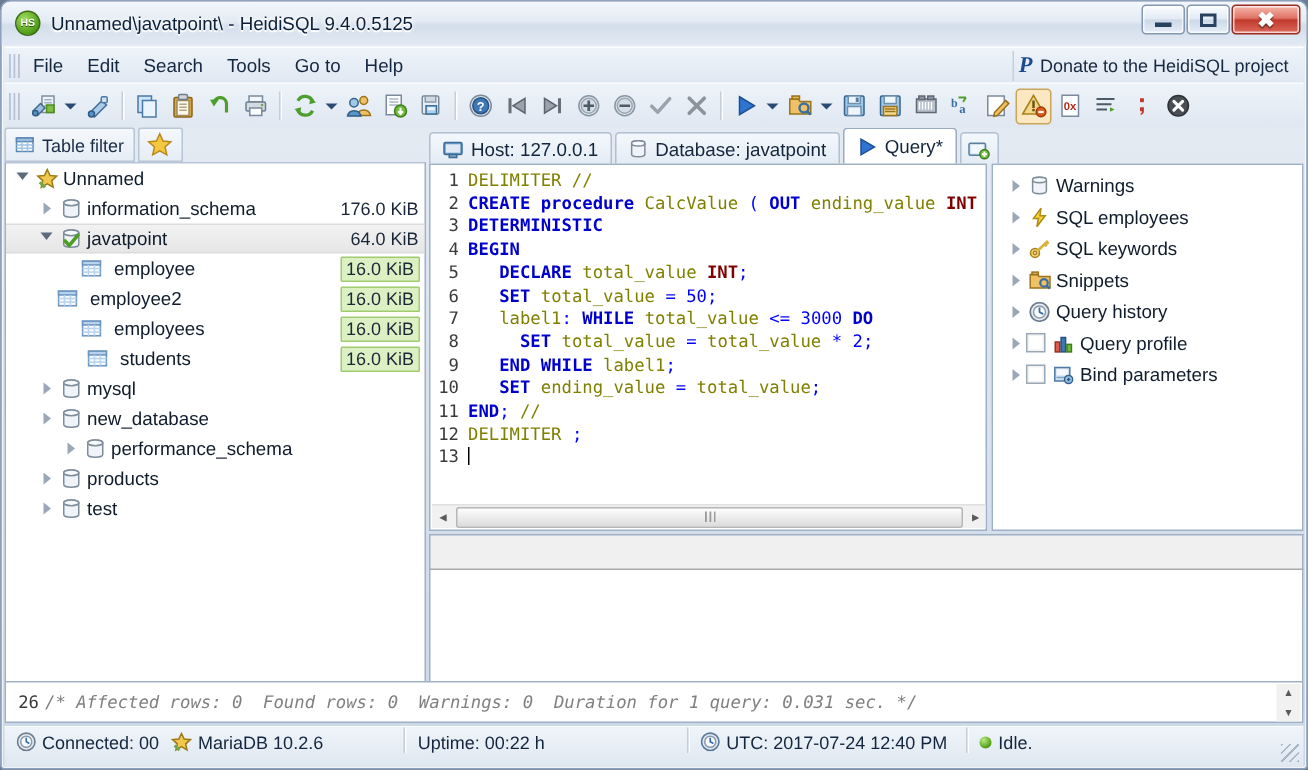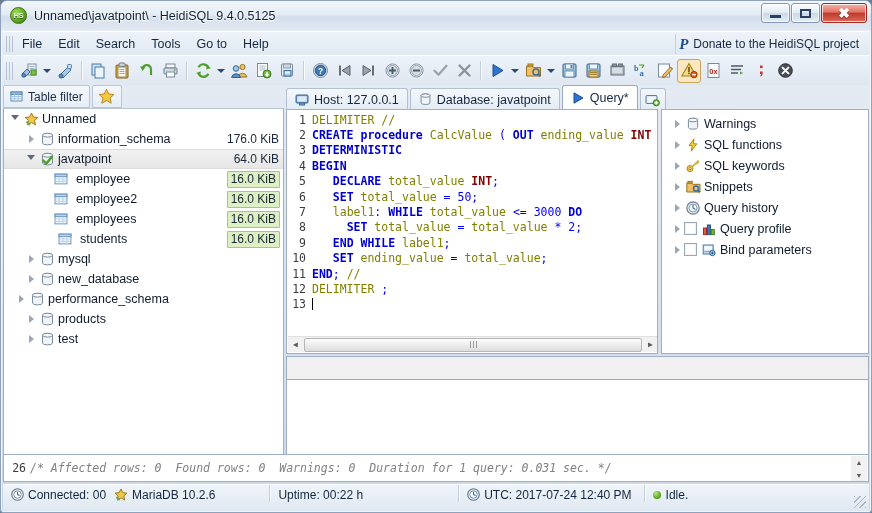--- a/index.html
+++ b/index.html
@@ -615,21 +615,21 @@
               <rect x="1" y="2" width="11" height="2.3" fill="#b9d5ee" stroke="#6f97c2"></rect>
               <line x1="4.6" y1="4.3" x2="4.6" y2="11" stroke="#b9d5ee"></line>
               <line x1="8.3" y1="4.3" x2="8.3" y2="11" stroke="#b9d5ee"></line>
               <line x1="1" y1="6.5" x2="12" y2="6.5" stroke="#b9d5ee"></line>
               <line x1="1" y1="8.7" x2="12" y2="8.7" stroke="#b9d5ee"></line>
             </svg>
           </span>
           <span style="margin-left:4px">employee</span>
           <span class="size tbl">16.0 KiB</span>
         </div>
-        <div class="trow" style="padding-left:48px;">
+        <div class="trow" style="padding-left:32px;">
           <span class="ticon">
             <svg width="14" height="14" viewBox="0 0 13 13">
               <rect x="1" y="2" width="11" height="9" fill="#fbfdff" stroke="#6f97c2"></rect>
               <rect x="1" y="2" width="11" height="2.3" fill="#b9d5ee" stroke="#6f97c2"></rect>
               <line x1="4.6" y1="4.3" x2="4.6" y2="11" stroke="#b9d5ee"></line>
               <line x1="8.3" y1="4.3" x2="8.3" y2="11" stroke="#b9d5ee"></line>
               <line x1="1" y1="6.5" x2="12" y2="6.5" stroke="#b9d5ee"></line>
               <line x1="1" y1="8.7" x2="12" y2="8.7" stroke="#b9d5ee"></line>
             </svg>
           </span>
@@ -684,21 +684,21 @@
             </span>
           <span class="ticon">
             <svg width="15" height="15" viewBox="0 0 15 15">
               <ellipse cx="7.5" cy="3.2" rx="5" ry="1.9" fill="#e2e9f1" stroke="#7e8c9c"></ellipse>
               <path d="M2.5 3.2 L2.5 11 a5 1.9 0 0 0 10 0 L12.5 3.2" fill="#f0f4f9" stroke="#7e8c9c"></path>
               <ellipse cx="7.5" cy="3.2" rx="5" ry="1.9" fill="#f7fafc" stroke="#7e8c9c"></ellipse>
             </svg>
           </span>
           <span>new_database</span>
         </div>
-        <div class="trow" style="padding-left:10px;">
+        <div class="trow" style="padding-left:36px;">
           <span class="expander">
               <i></i>
             </span>
           <span class="ticon">
             <svg width="15" height="15" viewBox="0 0 15 15">
               <ellipse cx="7.5" cy="3.2" rx="5" ry="1.9" fill="#e2e9f1" stroke="#7e8c9c"></ellipse>
               <path d="M2.5 3.2 L2.5 11 a5 1.9 0 0 0 10 0 L12.5 3.2" fill="#f0f4f9" stroke="#7e8c9c"></path>
               <ellipse cx="7.5" cy="3.2" rx="5" ry="1.9" fill="#f7fafc" stroke="#7e8c9c"></ellipse>
             </svg>
           </span>
@@ -858,21 +858,21 @@
             </div>
             <div class="hrow">
               <span class="expander">
                   <i></i>
                 </span>
               <span class="ticon">
                 <svg width="14" height="14" viewBox="0 0 14 14">
                   <path d="M8 0.8 L3 7.6 L6.3 7.6 L5.2 13.2 L10.8 5.8 L7.3 5.8 Z" fill="#f5d23a" stroke="#b08a10"></path>
                 </svg>
               </span>
-              <span>SQL functions</span>
+              <span>SQL employees</span>
             </div>
             <div class="hrow">
               <span class="expander">
                   <i></i>
                 </span>
               <span class="ticon">
                 <svg width="14" height="14" viewBox="0 0 14 14">
                   <circle cx="4" cy="9.6" r="3" fill="#f3d66a" stroke="#a8821a"></circle>
                   <circle cx="4" cy="9.6" r="1.1" fill="#fffdf4" stroke="#a8821a"></circle>
                   <path d="M6 8 L12.6 1.6 M10.4 3.8 L11.8 5.2 M11.8 2.4 L13 3.6" stroke="#d6b23a" stroke-width="1.8" fill="none"></path>

